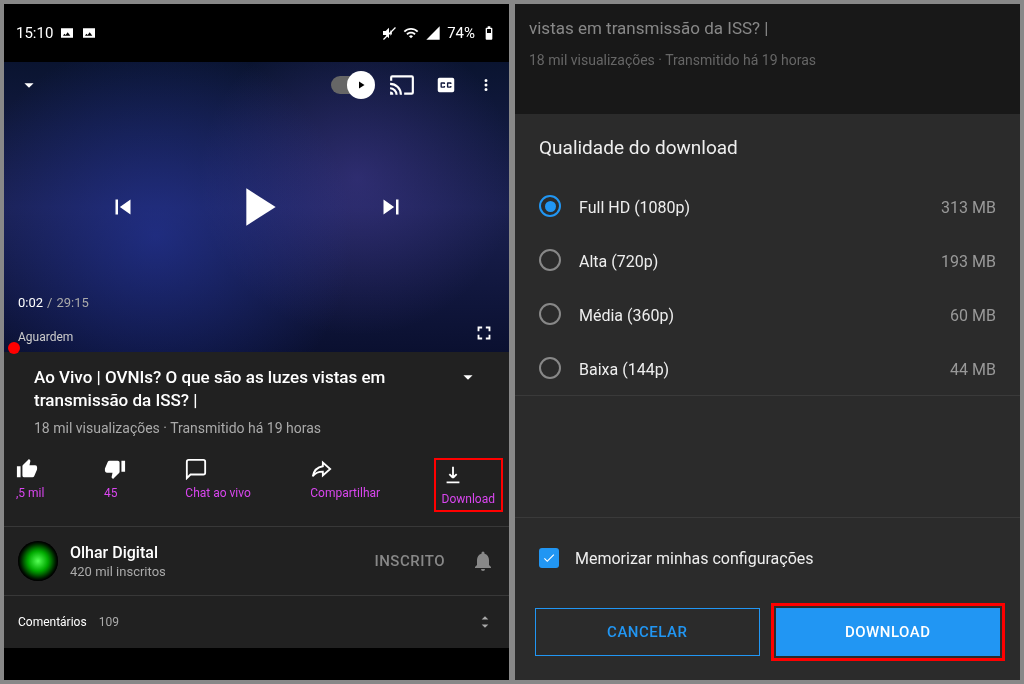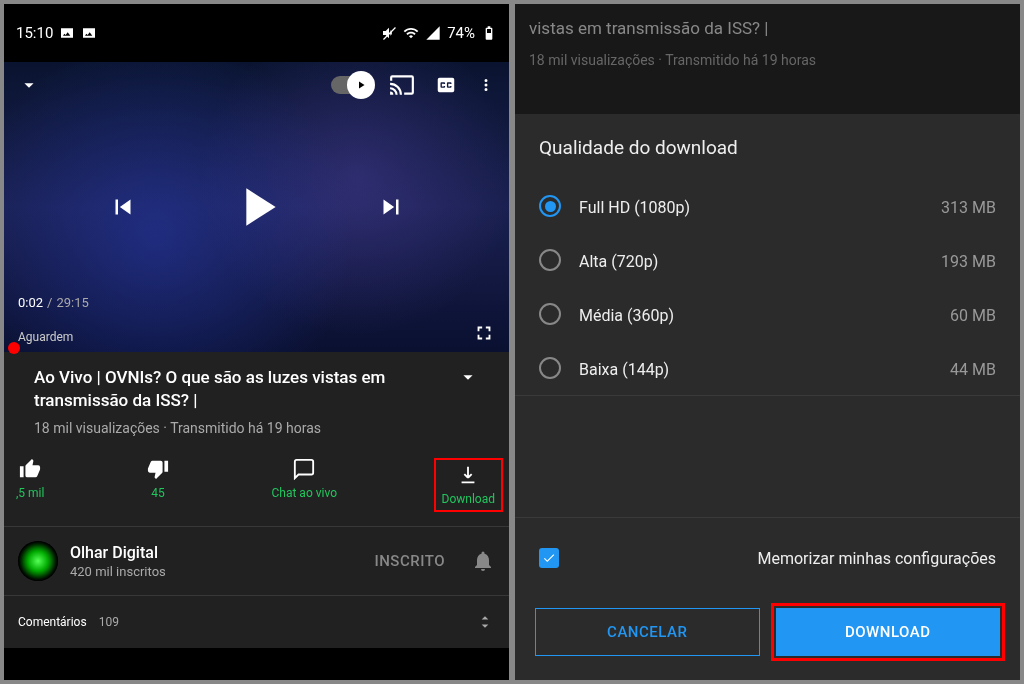--- a/index.html
+++ b/index.html
@@ -21,21 +21,21 @@
   .bottom-controls { position:absolute; bottom:8px; left:0; right:0; display:flex; align-items:flex-end; padding:0 14px; font-size:13px; }
   .timecode { display:flex; flex-direction:column; gap:20px; }
   .timecode .row1 { display:flex; gap:4px; }
   .timecode .dur { color:#aaa; }
   .red-dot { position:absolute; left:4px; bottom:-2px; width:12px; height:12px; background:#f00; border-radius:50%; }
   .info { background:#212121; padding:14px 30px 10px; }
   .title-row { display:flex; align-items:flex-start; gap:10px; }
   .title-row h2 { font-size:17px; font-weight:500; line-height:1.35; flex:1; }
   .meta { color:#aaa; font-size:14px; margin-top:8px; }
   .actions { display:flex; justify-content:space-between; padding:12px 6px 14px; background:#212121; }
-  .action { display:flex; flex-direction:column; align-items:center; gap:6px; font-size:12px; color:#22c55e; padding:0 6px; }
+  .action { display:flex; flex-direction:column; align-items:flex-start; gap:6px; font-size:12px; color:#d946ef; padding:0 6px; }
   .action svg { width:22px; height:22px; fill:#fff; }
   .action.highlight { border:2px solid #f00; padding:4px 6px; }
   .channel-row { display:flex; align-items:center; padding:14px; background:#212121; border-top:1px solid #383838; border-bottom:1px solid #383838; gap:12px; }
   .avatar { width:40px; height:40px; border-radius:50%; background:radial-gradient(circle at 50% 50%,#5f5 0%,#0a0 35%,#000 70%); box-shadow:inset 0 0 6px #000; }
   .channel-text { flex:1; }
   .channel-name { font-size:16px; font-weight:500; }
   .channel-subs { font-size:13px; color:#aaa; margin-top:2px; }
   .subscribed { color:#888; font-size:15px; font-weight:500; letter-spacing:0.5px; }
   .comments-row { display:flex; align-items:center; padding:16px 14px; background:#212121; gap:12px; font-size:12px; }
   .comments-row .count { color:#aaa; }
@@ -46,21 +46,21 @@
   .dim-bg .t2 { font-size:14px; margin-top:8px; color:#666; }
   .sheet { position:absolute; left:0; right:0; bottom:0; top:110px; background:#2b2b2b; display:flex; flex-direction:column; }
   .sheet h3 { font-size:19px; font-weight:400; padding:22px 24px 20px; color:#eee; }
   .quality-list { padding:0 10px; }
   .quality-item { display:flex; align-items:flex-end; padding:16px 14px; gap:18px; font-size:16px; }
   .radio { width:22px; height:22px; border:2px solid #888; border-radius:50%; display:flex; align-items:center; justify-content:center; flex-shrink:0; }
   .radio.selected { border-color:#2196f3; }
   .radio.selected::after { content:""; width:11px; height:11px; background:#2196f3; border-radius:50%; }
   .quality-item .label { flex:1; color:#eee; }
   .quality-item .size { color:#999; }
-  .remember-row { display:flex; align-items:center; gap:16px; padding:30px 24px 24px; font-size:16px; color:#eee; margin-top:auto; border-top:1px solid #3a3a3a;justify-content:space-between; }
+  .remember-row { display:flex; align-items:center; gap:16px; padding:30px 24px 24px; font-size:16px; color:#eee; margin-top:auto; border-top:1px solid #3a3a3a; }
   .checkbox { width:20px; height:20px; background:#2196f3; border-radius:3px; display:flex; align-items:center; justify-content:center; }
   .checkbox svg { width:14px; height:14px; fill:#fff; }
   .dialog-buttons { display:flex; gap:16px; padding:16px 20px 24px; }
   .btn { flex:1; padding:14px 0; text-align:center; font-size:15px; font-weight:500; letter-spacing:0.5px; border:1px solid #2196f3; }
   .btn.cancel { color:#2196f3; background:transparent; }
   .btn.primary { color:#fff; background:#2196f3; }
   .btn.highlight { outline:3px solid #f00; outline-offset:2px; }
   .hairline { border-top:1px solid #3a3a3a; }
 </style>
 </head>
@@ -169,20 +169,26 @@
           <path d="M15 3H6a2 2 0 00-1.84 1.22L1.14 11.27A2 2 0 001 12v2a2 2 0 002 2h6.3l-.95 4.57-.03.32c0 .41.17.79.44 1.06L9.83 23l6.58-6.59A2 2 0 0017 15V5a2 2 0 00-2-2zm4 0v12h4V3h-4z"></path>
         </svg>
       <span>45</span>
     </div>
     <div class="action">
       <svg viewBox="0 0 24 24">
           <path d="M20 2H4a2 2 0 00-2 2v18l4-4h14a2 2 0 002-2V4a2 2 0 00-2-2z" fill="none" stroke="#fff" stroke-width="2"></path>
         </svg>
       <span>Chat ao vivo</span>
     </div>
+    <div class="action">
+      <svg viewBox="0 0 24 24">
+          <path d="M14 9V5l8 7-8 7v-4.1c-5 0-8.5 1.6-11 5.1 1-5 4-10 11-11z" fill="none" stroke="#fff" stroke-width="2"></path>
+        </svg>
+      <span>Compartilhar</span>
+    </div>
     <div class="action highlight">
       <svg viewBox="0 0 24 24">
           <path d="M12 3v12m0 0l-4-4m4 4l4-4M5 20h14" fill="none" stroke="#fff" stroke-width="2"></path>
         </svg>
       <span>Download</span>
     </div>
   </div>
 
   <div class="channel-row">
     <div class="avatar"></div>

